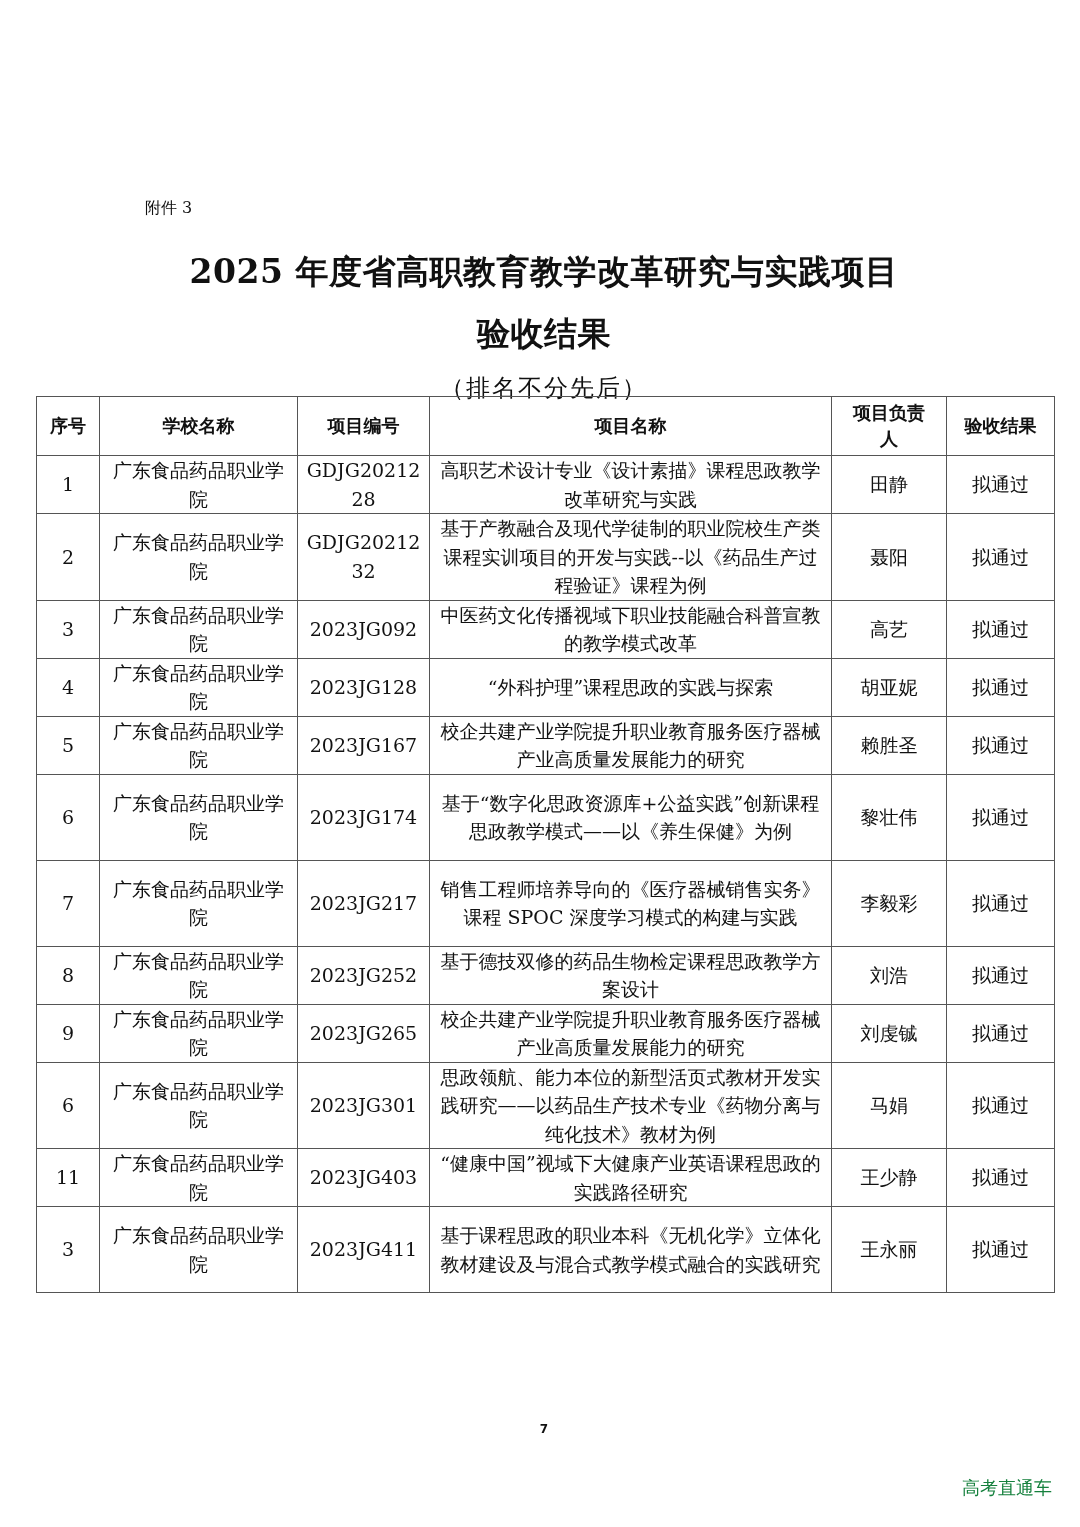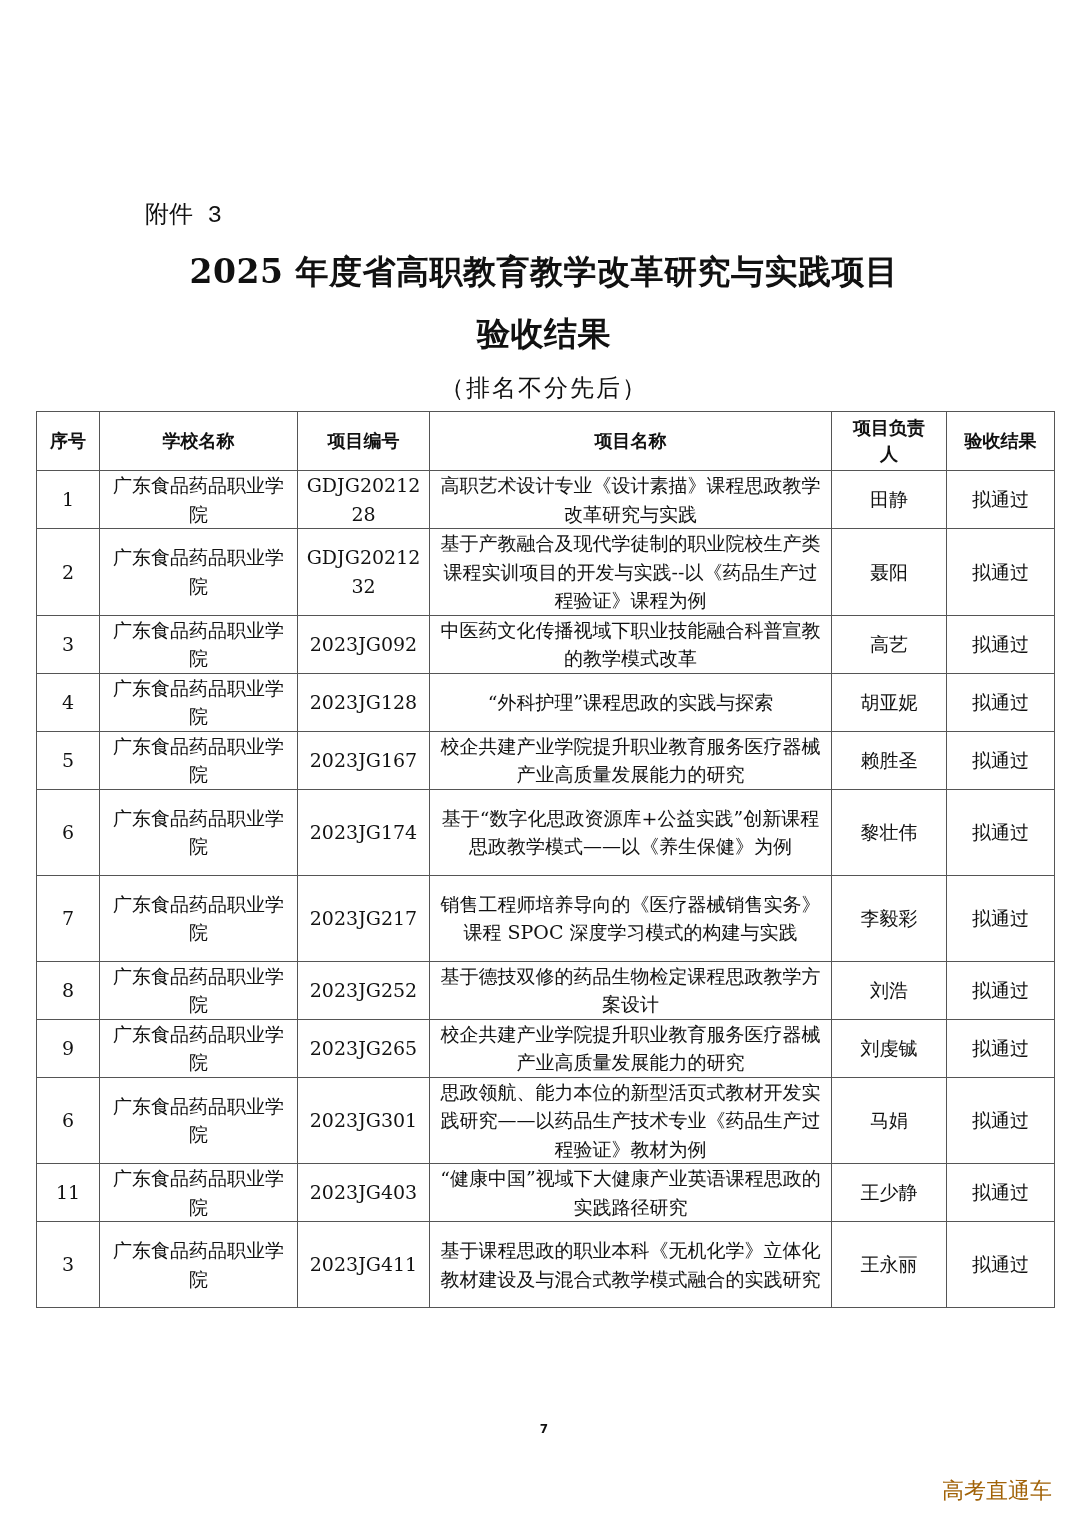--- a/index.html
+++ b/index.html
@@ -1,34 +1,34 @@
 <!DOCTYPE html>
 <html><head>
   <meta charset="utf-8">
   <style>
     html, body { margin: 0; padding: 0; background: #ffffff; }
     body { width: 1080px; height: 1527px; position: relative; overflow: hidden;
            font-family: "DejaVu Serif", "Liberation Serif", serif; color: #111; }
-    .attachment { position: absolute; left: 145px; top: 198px; font-size: 24px; font-family: Liberation Mono, monospace; }
+    .attachment { position: absolute; left: 145px; top: 198px; font-size: 16px; }
     .title { position: absolute; left: 0; width: 1088px; text-align: center;
              font-weight: bold; font-size: 33px; letter-spacing: 0.5px; }
     .title.l1 { top: 250px; }
     .title.l2 { top: 312px; }
     .subtitle { position: absolute; left: 0; width: 1088px; top: 372px; text-align: center;
                 font-size: 24px; letter-spacing: 2px; }
-    table.results { position: absolute; left: 36px; top: 411px; width: 1018px;
+    table.results { position: absolute; left: 36px; top: 396px; width: 1018px;
                     border-collapse: collapse; table-layout: fixed; }
     table.results th, table.results td { border: 1.4px solid #555; text-align: center;
                     vertical-align: middle; padding: 0 4px; font-size: 19px; line-height: 28.5px; }
     table.results th { font-weight: bold; font-size: 18px; height: 58px; line-height: 26px; }
     table.results td.name { padding: 0 8px; }
     .page-number { position: absolute; left: 0; width: 1088px; top: 1422px; text-align: center;
                    font-family: "DejaVu Sans", sans-serif; font-size: 12px; font-weight: bold; }
     .watermark { position: absolute; right: 28px; top: 1476px;
-                 font-family: "DejaVu Sans", sans-serif; font-size: 22px; color: #a16207; }
+                 font-family: "DejaVu Sans", sans-serif; font-size: 18px; color: #15803d; }
   </style>
 </head>
 <body>
 
 <div class="attachment">附件 3</div>
 <div class="title l1">2025 年度省高职教育教学改革研究与实践项目</div>
 <div class="title l2">验收结果</div>
 <div class="subtitle">（排名不分先后）</div>
 
 <table class="results">
@@ -120,21 +120,21 @@
       <td style="padding:0 10px">广东食品药品职业学院</td>
       <td>2023JG265</td>
       <td class="name">校企共建产业学院提升职业教育服务医疗器械产业高质量发展能力的研究</td>
       <td>刘虔铖</td>
       <td>拟通过</td>
     </tr>
     <tr style="height:86px">
       <td>6</td>
       <td style="padding:0 10px">广东食品药品职业学院</td>
       <td>2023JG301</td>
-      <td class="name">思政领航、能力本位的新型活页式教材开发实践研究——以药品生产技术专业《药品生产过程验证》教材为例</td>
+      <td class="name">思政领航、能力本位的新型活页式教材开发实践研究——以药品生产技术专业《药物分离与纯化技术》教材为例</td>
       <td>马娟</td>
       <td>拟通过</td>
     </tr>
     <tr style="height:57px">
       <td>11</td>
       <td style="padding:0 10px">广东食品药品职业学院</td>
       <td>2023JG403</td>
       <td class="name">“健康中国”视域下大健康产业英语课程思政的实践路径研究</td>
       <td>王少静</td>
       <td>拟通过</td>

